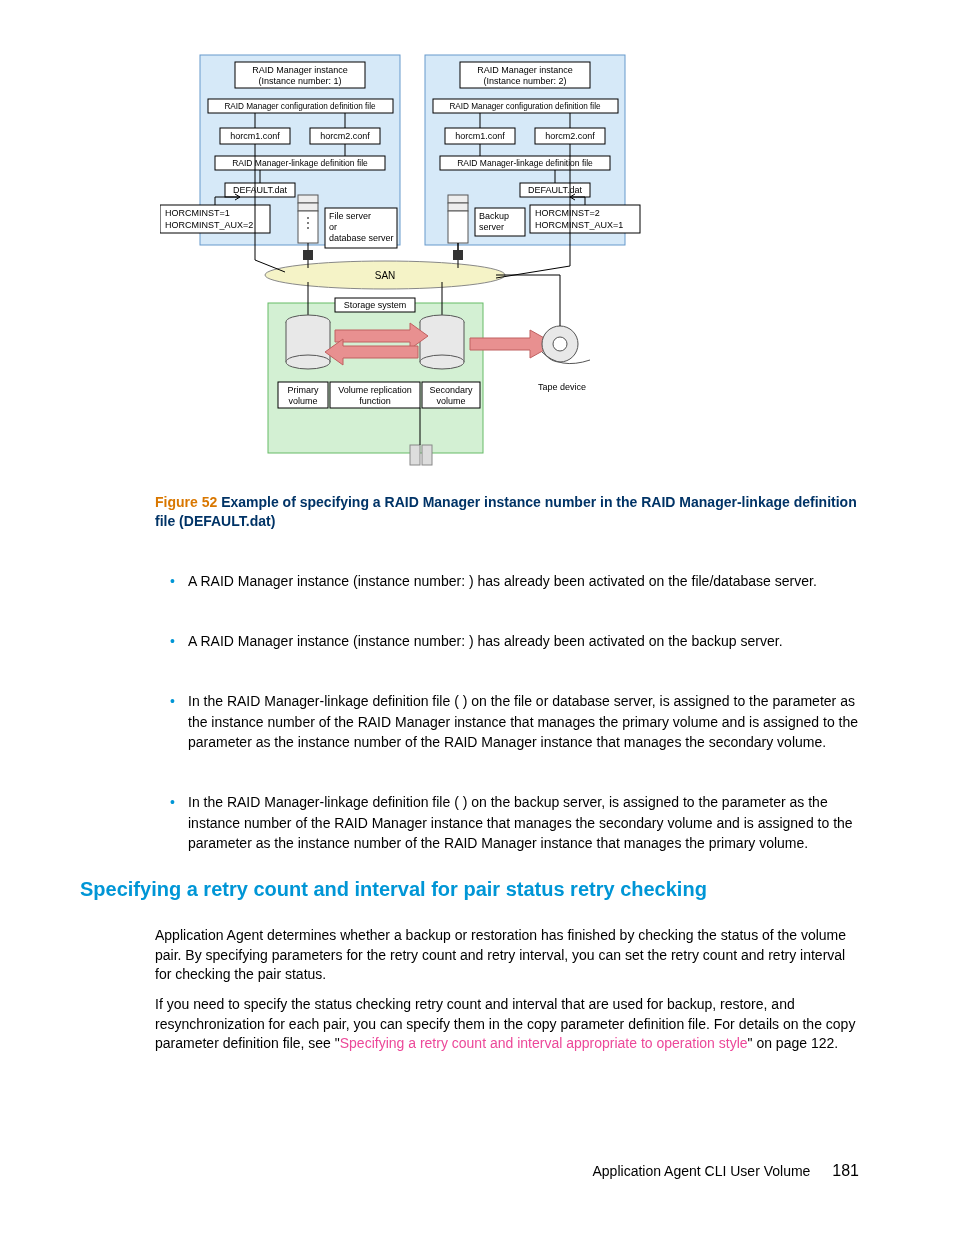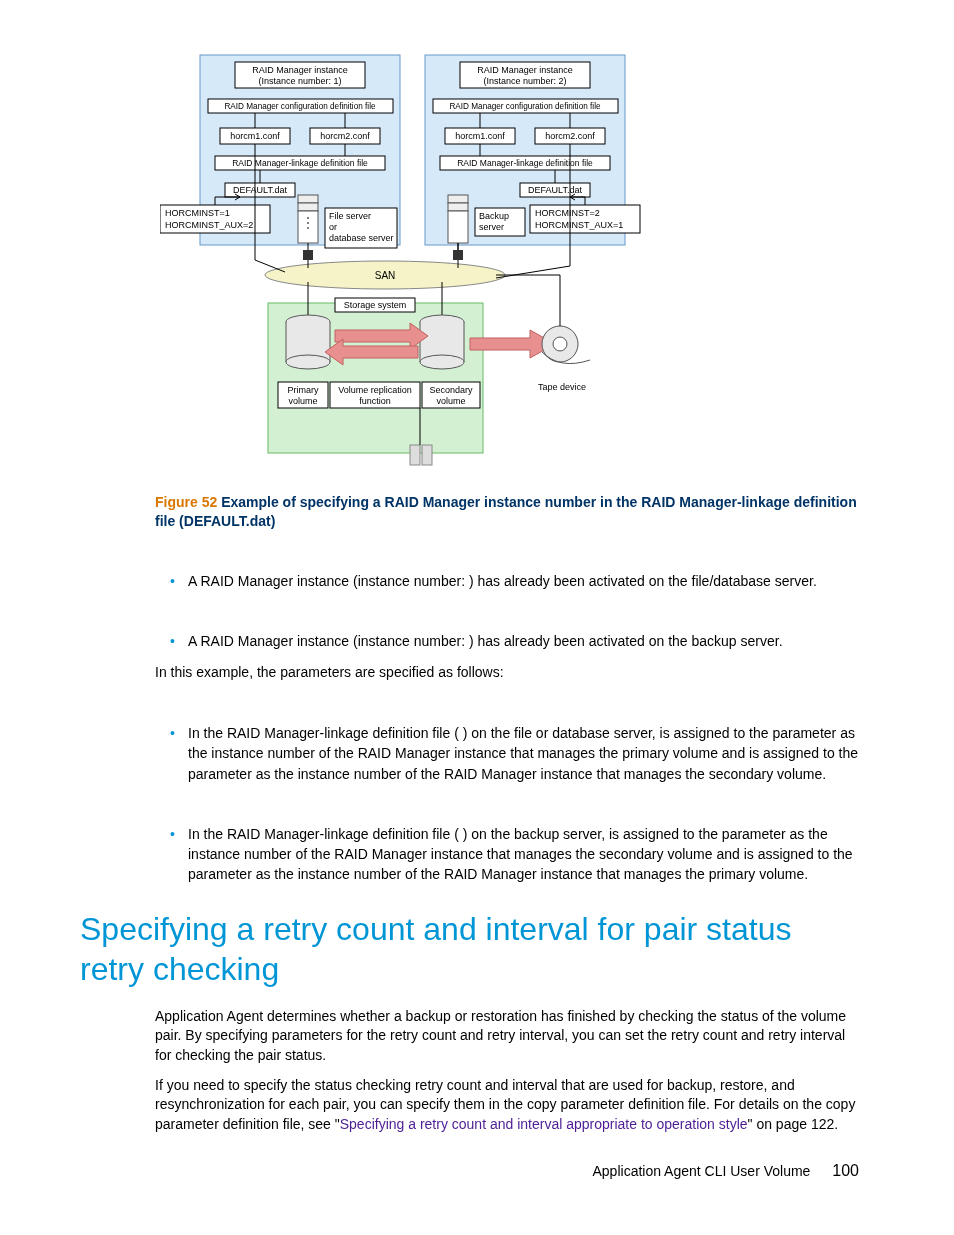--- a/index.html
+++ b/index.html
@@ -49,27 +49,27 @@
   }
   ul.bullets > li::before {
     content: "•";
     color: #0096d6;
     position: absolute;
     left: 0;
     top: 0;
     font-size: 14px;
   }
   h2.section-heading {
-    font-weight: normal;
+    font-weight: bold;
     color: #0096d6;
-    font-size: 32px;
-    margin: 24px 0 18px 0;
+    font-size: 20px;
+    margin: 24px 0 24px 0;
     line-height: 1.25;
   }
-  .link { color: #4c1d95; text-align: right; }
+  .link { color: #ec4899; text-align: right; }
   .footer {
     position: absolute;
     bottom: 55px;
     right: 80px;
     font-size: 14px;
   }
   .footer .pn { margin-left: 18px; font-size: 16px; }
 </style>
 </head>
 <body>
@@ -235,33 +235,32 @@
   <p class="figcap">
     <span class="fignum">Figure 52 </span><span>Example of specifying a RAID Manager instance number in the RAID Manager-linkage definition file (DEFAULT.dat)</span>
   </p>
 
 
   <ul class="bullets">
     <li>A RAID Manager instance (instance number:   ) has already been activated on the file/database server.</li>
     <li>A RAID Manager instance (instance number:   ) has already been activated on the backup server.</li>
   </ul>
 
-  <p class="body-text">In this example, the parameters are specified as follows:</p>
 
   <ul class="bullets">
     <li>In the RAID Manager-linkage definition file (                           ) on the file or database server,     is assigned to the parameter                       as the instance number of the RAID Manager instance that manages the primary volume and     is assigned to the parameter                               as the instance number of the RAID Manager instance that manages the secondary volume.</li>
     <li>In the RAID Manager-linkage definition file (                           ) on the backup server,     is assigned to the parameter                       as the instance number of the RAID Manager instance that manages the secondary volume and     is assigned to the parameter                               as the instance number of the RAID Manager instance that manages the primary volume.</li>
   </ul>
 
   <h2 class="section-heading">Specifying a retry count and interval for pair status retry checking</h2>
 
   <p class="body-text">Application Agent determines whether a backup or restoration has finished by checking the status of the volume pair. By specifying parameters for the retry count and retry interval, you can set the retry count and retry interval for checking the pair status.</p>
 
   <p class="body-text">
     <span>If you need to specify the status checking retry count and interval that are used for backup, restore, and resynchronization for each pair, you can specify them in the copy parameter definition file. For details on the copy parameter definition file, see "</span><span class="link">Specifying a retry count and interval appropriate to operation style</span><span>" on page 122.</span>
   </p>
 
   <div class="footer">
     <span>Application Agent CLI User Volume</span>
-    <span class="pn">100</span>
+    <span class="pn">181</span>
   </div>
 
 </div>
 
 </body></html>

